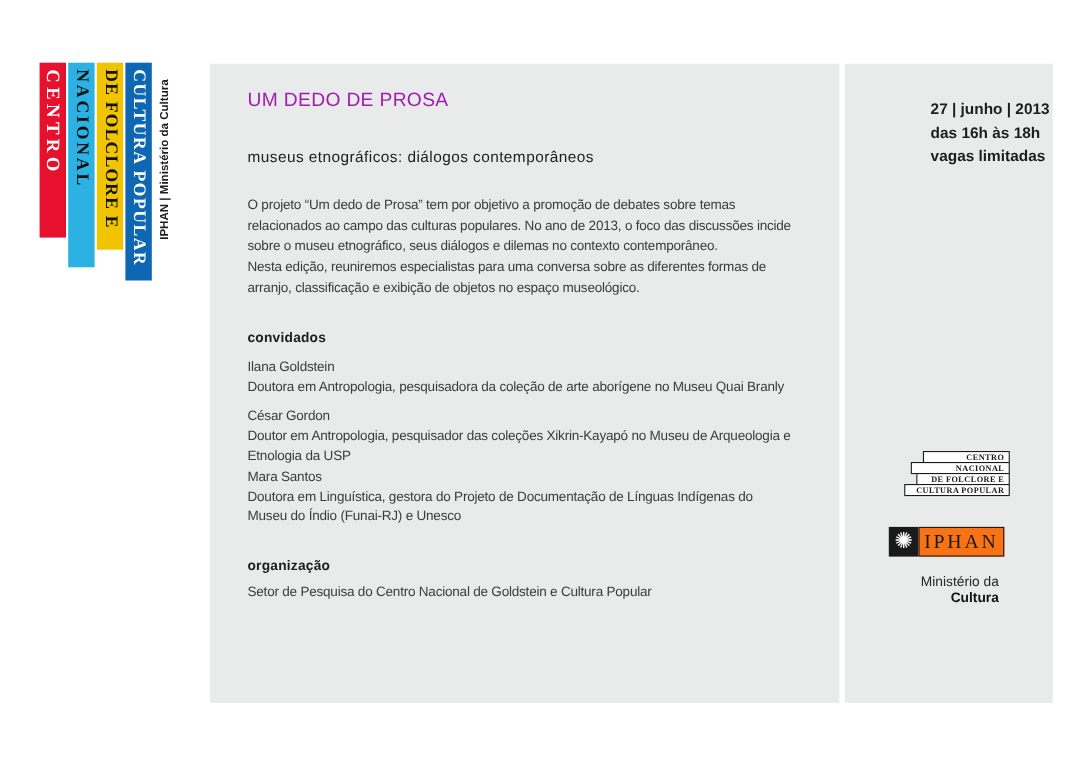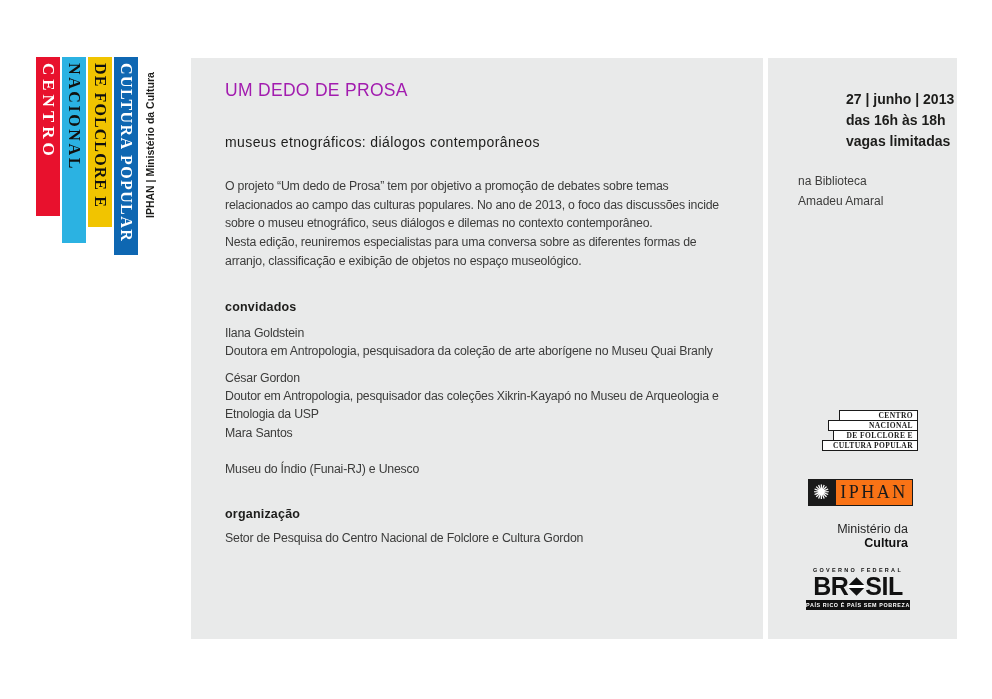--- a/index.html
+++ b/index.html
@@ -116,57 +116,45 @@
   <div class="abs heading" style="left:225px;top:300px;">convidados</div>
 
   <div class="abs bodytext" style="left:225px;top:326px;">Ilana Goldstein</div>
   <div class="abs bodytext" style="left:225px;top:344px;">Doutora em Antropologia, pesquisadora da coleção de arte aborígene no Museu Quai Branly</div>
 
   <div class="abs bodytext" style="left:225px;top:371px;">César Gordon</div>
   <div class="abs bodytext" style="left:225px;top:389px;">Doutor em Antropologia, pesquisador das coleções Xikrin-Kayapó no Museu de Arqueologia e</div>
   <div class="abs bodytext" style="left:225px;top:407px;">Etnologia da USP</div>
 
   <div class="abs bodytext" style="left:225px;top:426px;">Mara Santos</div>
+  <div class="abs bodytext" style="left:225px;top:444px;">Doutora em Linguística, gestora do Projeto de Documentação de Línguas Indígenas do</div>
   <div class="abs bodytext" style="left:225px;top:462px;">Museu do Índio (Funai-RJ) e Unesco</div>
 
   <div class="abs heading" style="left:225px;top:507px;">organização</div>
-  <div class="abs bodytext" style="left:225px;top:531px;">Setor de Pesquisa do Centro Nacional de Folclore e Cultura Gordon</div>
+  <div class="abs bodytext" style="left:225px;top:531px;">Setor de Pesquisa do Centro Nacional de Goldstein e Cultura Popular</div>
 
   <div class="abs datetime">
     <div>27 | junho | 2013</div>
     <div>das 16h às 18h</div>
     <div>vagas limitadas</div>
   </div>
 
-  <div class="abs venue">
-    <div>na Biblioteca</div>
-    <div>Amadeu Amaral</div>
-  </div>
 
 
   <div class="cnfcp-logo">
     <div class="cnfcp-box w1">CENTRO</div>
     <div class="cnfcp-box w2">NACIONAL</div>
     <div class="cnfcp-box w3">DE FOLCLORE E</div>
     <div class="cnfcp-box w4">CULTURA POPULAR</div>
   </div>
 
   <div class="iphan-logo">
     <div class="iphan-square">✺</div>
     <div class="iphan-box">IPHAN</div>
   </div>
 
   <div class="ministry">
     <div>Ministério da</div>
     <div class="bold">Cultura</div>
   </div>
 
-  <div class="brasil">
-    <div class="brasil-gov">GOVERNO FEDERAL</div>
-    <div class="brasil-word">
-      <span>BR</span>
-      <span class="flag-diamond"></span>
-      <span>SIL</span>
-    </div>
-    <div class="brasil-bar">PAÍS RICO É PAÍS SEM POBREZA</div>
-  </div>
 
 </div>
 
 </body></html>

